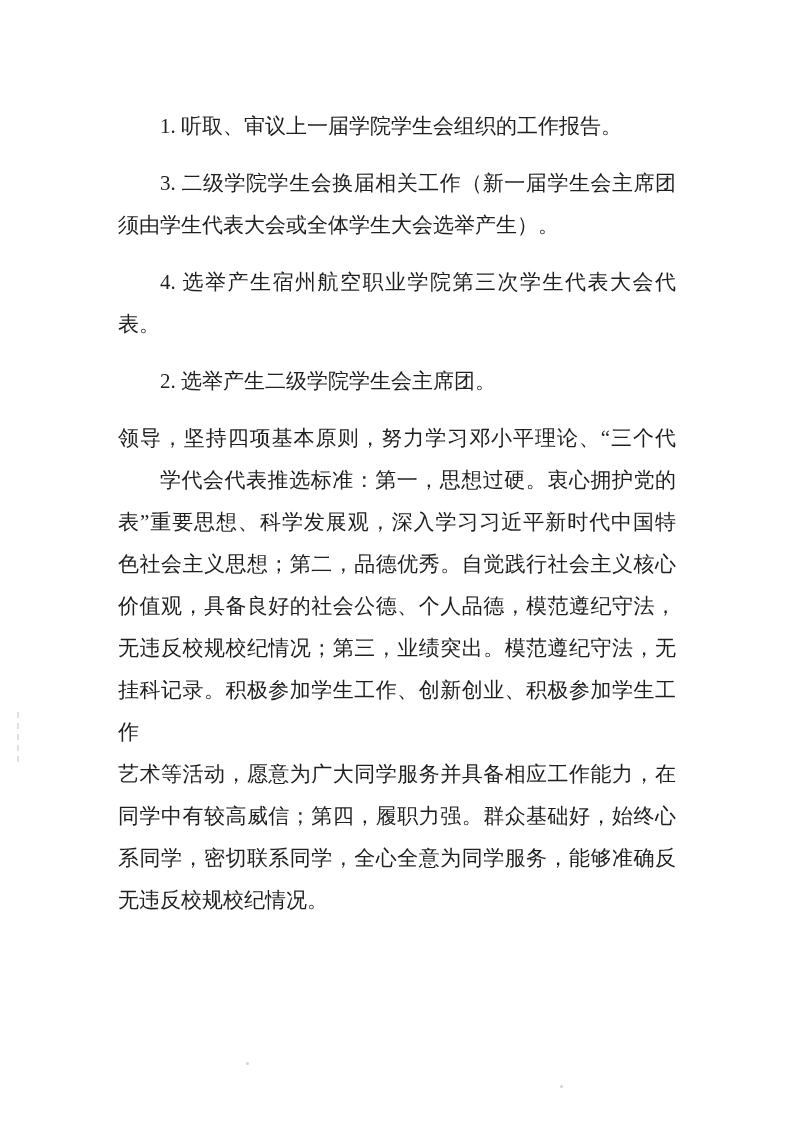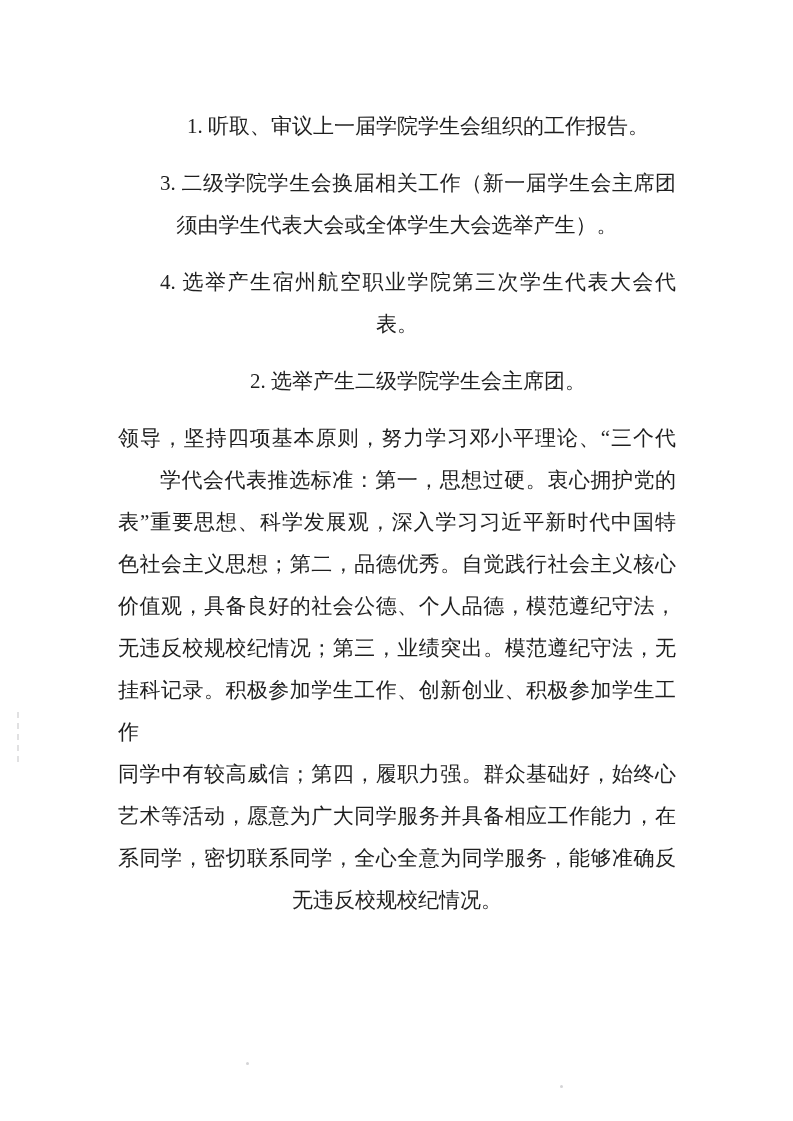--- a/index.html
+++ b/index.html
@@ -30,21 +30,21 @@
     letter-spacing: 1px;
     color: #161616;
   }
   .paragraph {
     margin-top: 15px;
   }
   .line {
     font-size: 21px;
     line-height: 42px;
     letter-spacing: 0px;
-    text-align: center;
+    text-align: left;
     white-space: nowrap;
   }
   .line.indent {
     text-indent: 2em;
   }
   .line.fill {
     text-align: justify;
     text-align-last: justify;
     white-space: normal;
   }
@@ -97,22 +97,22 @@
           <div class="line indent">2. 选举产生二级学院学生会主席团。</div>
         </div>
         <div class="paragraph">
           <div class="line fill">领导，坚持四项基本原则，努力学习邓小平理论、“三个代</div>
           <div class="line indent fill">学代会代表推选标准：第一，思想过硬。衷心拥护党的</div>
           <div class="line fill">表”重要思想、科学发展观，深入学习习近平新时代中国特</div>
           <div class="line fill">色社会主义思想；第二，品德优秀。自觉践行社会主义核心</div>
           <div class="line fill">价值观，具备良好的社会公德、个人品德，模范遵纪守法，</div>
           <div class="line fill">无违反校规校纪情况；第三，业绩突出。模范遵纪守法，无</div>
           <div class="line fill">挂科记录。积极参加学生工作、创新创业、积极参加学生工作</div>
+          <div class="line fill">艺术等活动，愿意为广大同学服务并具备相应工作能力，在</div>
           <div class="line fill">同学中有较高威信；第四，履职力强。群众基础好，始终心</div>
-          <div class="line fill">艺术等活动，愿意为广大同学服务并具备相应工作能力，在</div>
           <div class="line fill">系同学，密切联系同学，全心全意为同学服务，能够准确反</div>
           <div class="line">无违反校规校纪情况。</div>
         </div>
       </div>
   </div>
 
   <div class="scan-dashes">
     <span></span>
       <span></span>
       <span></span>

